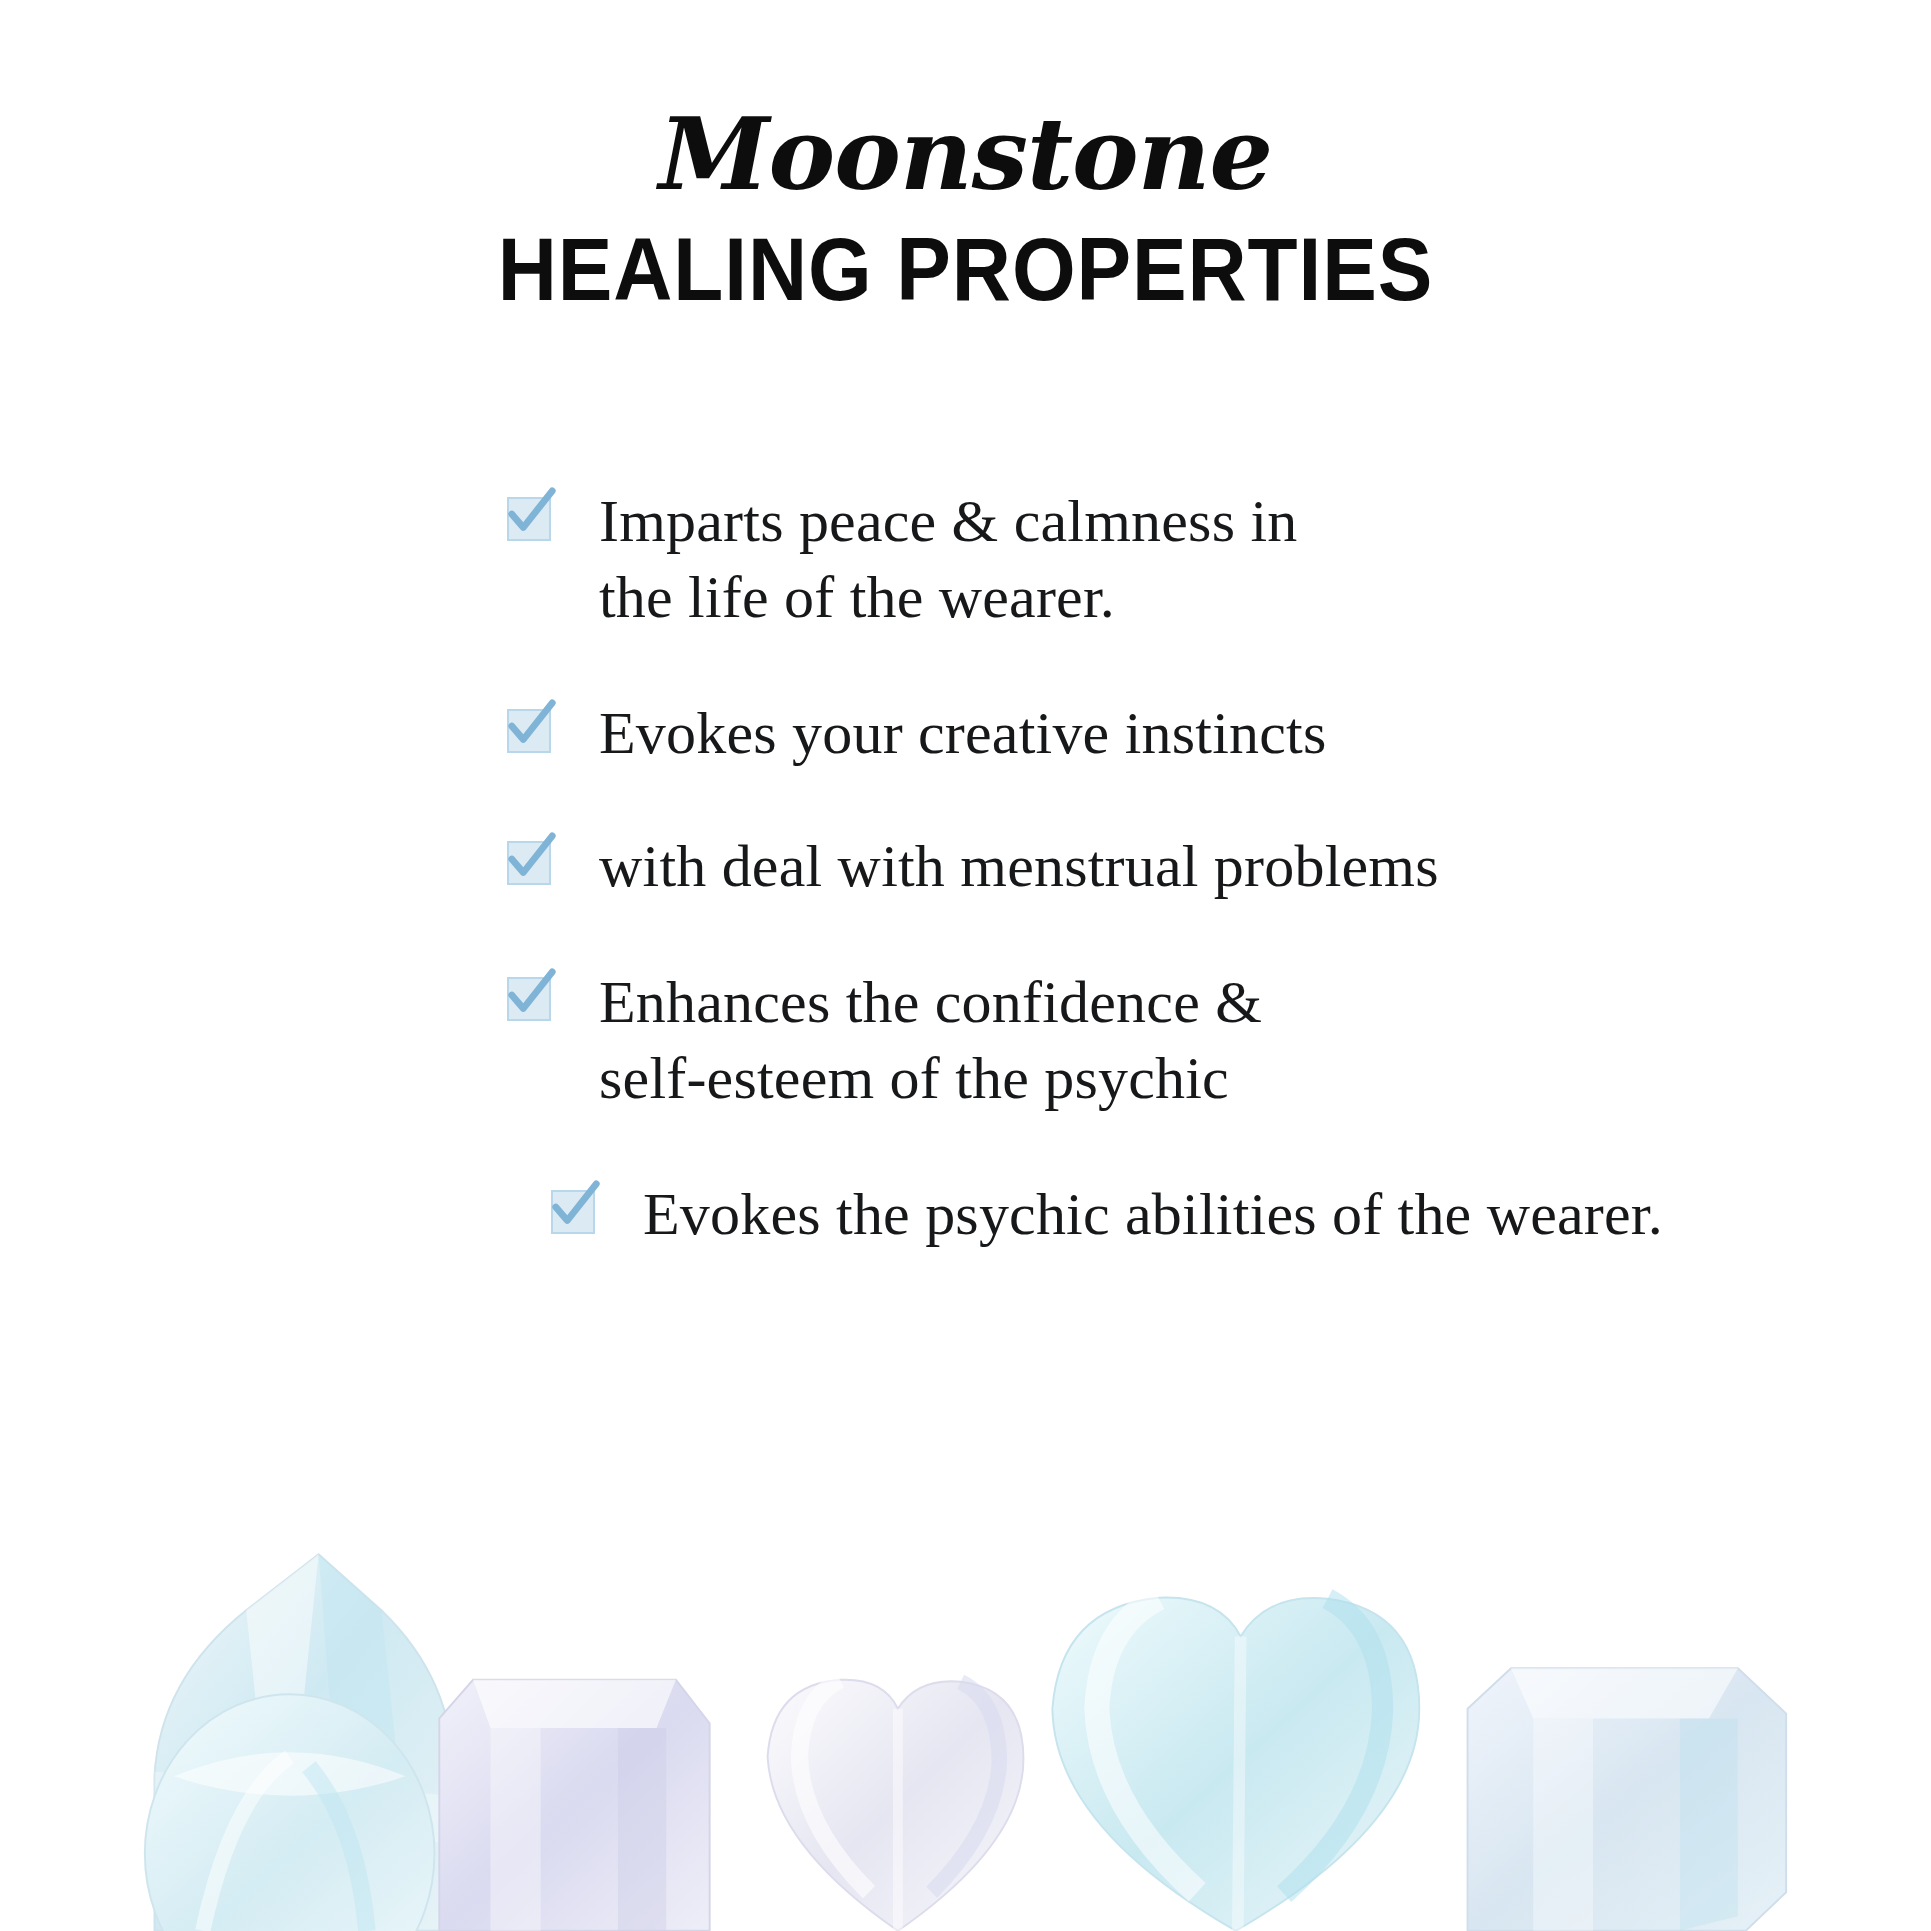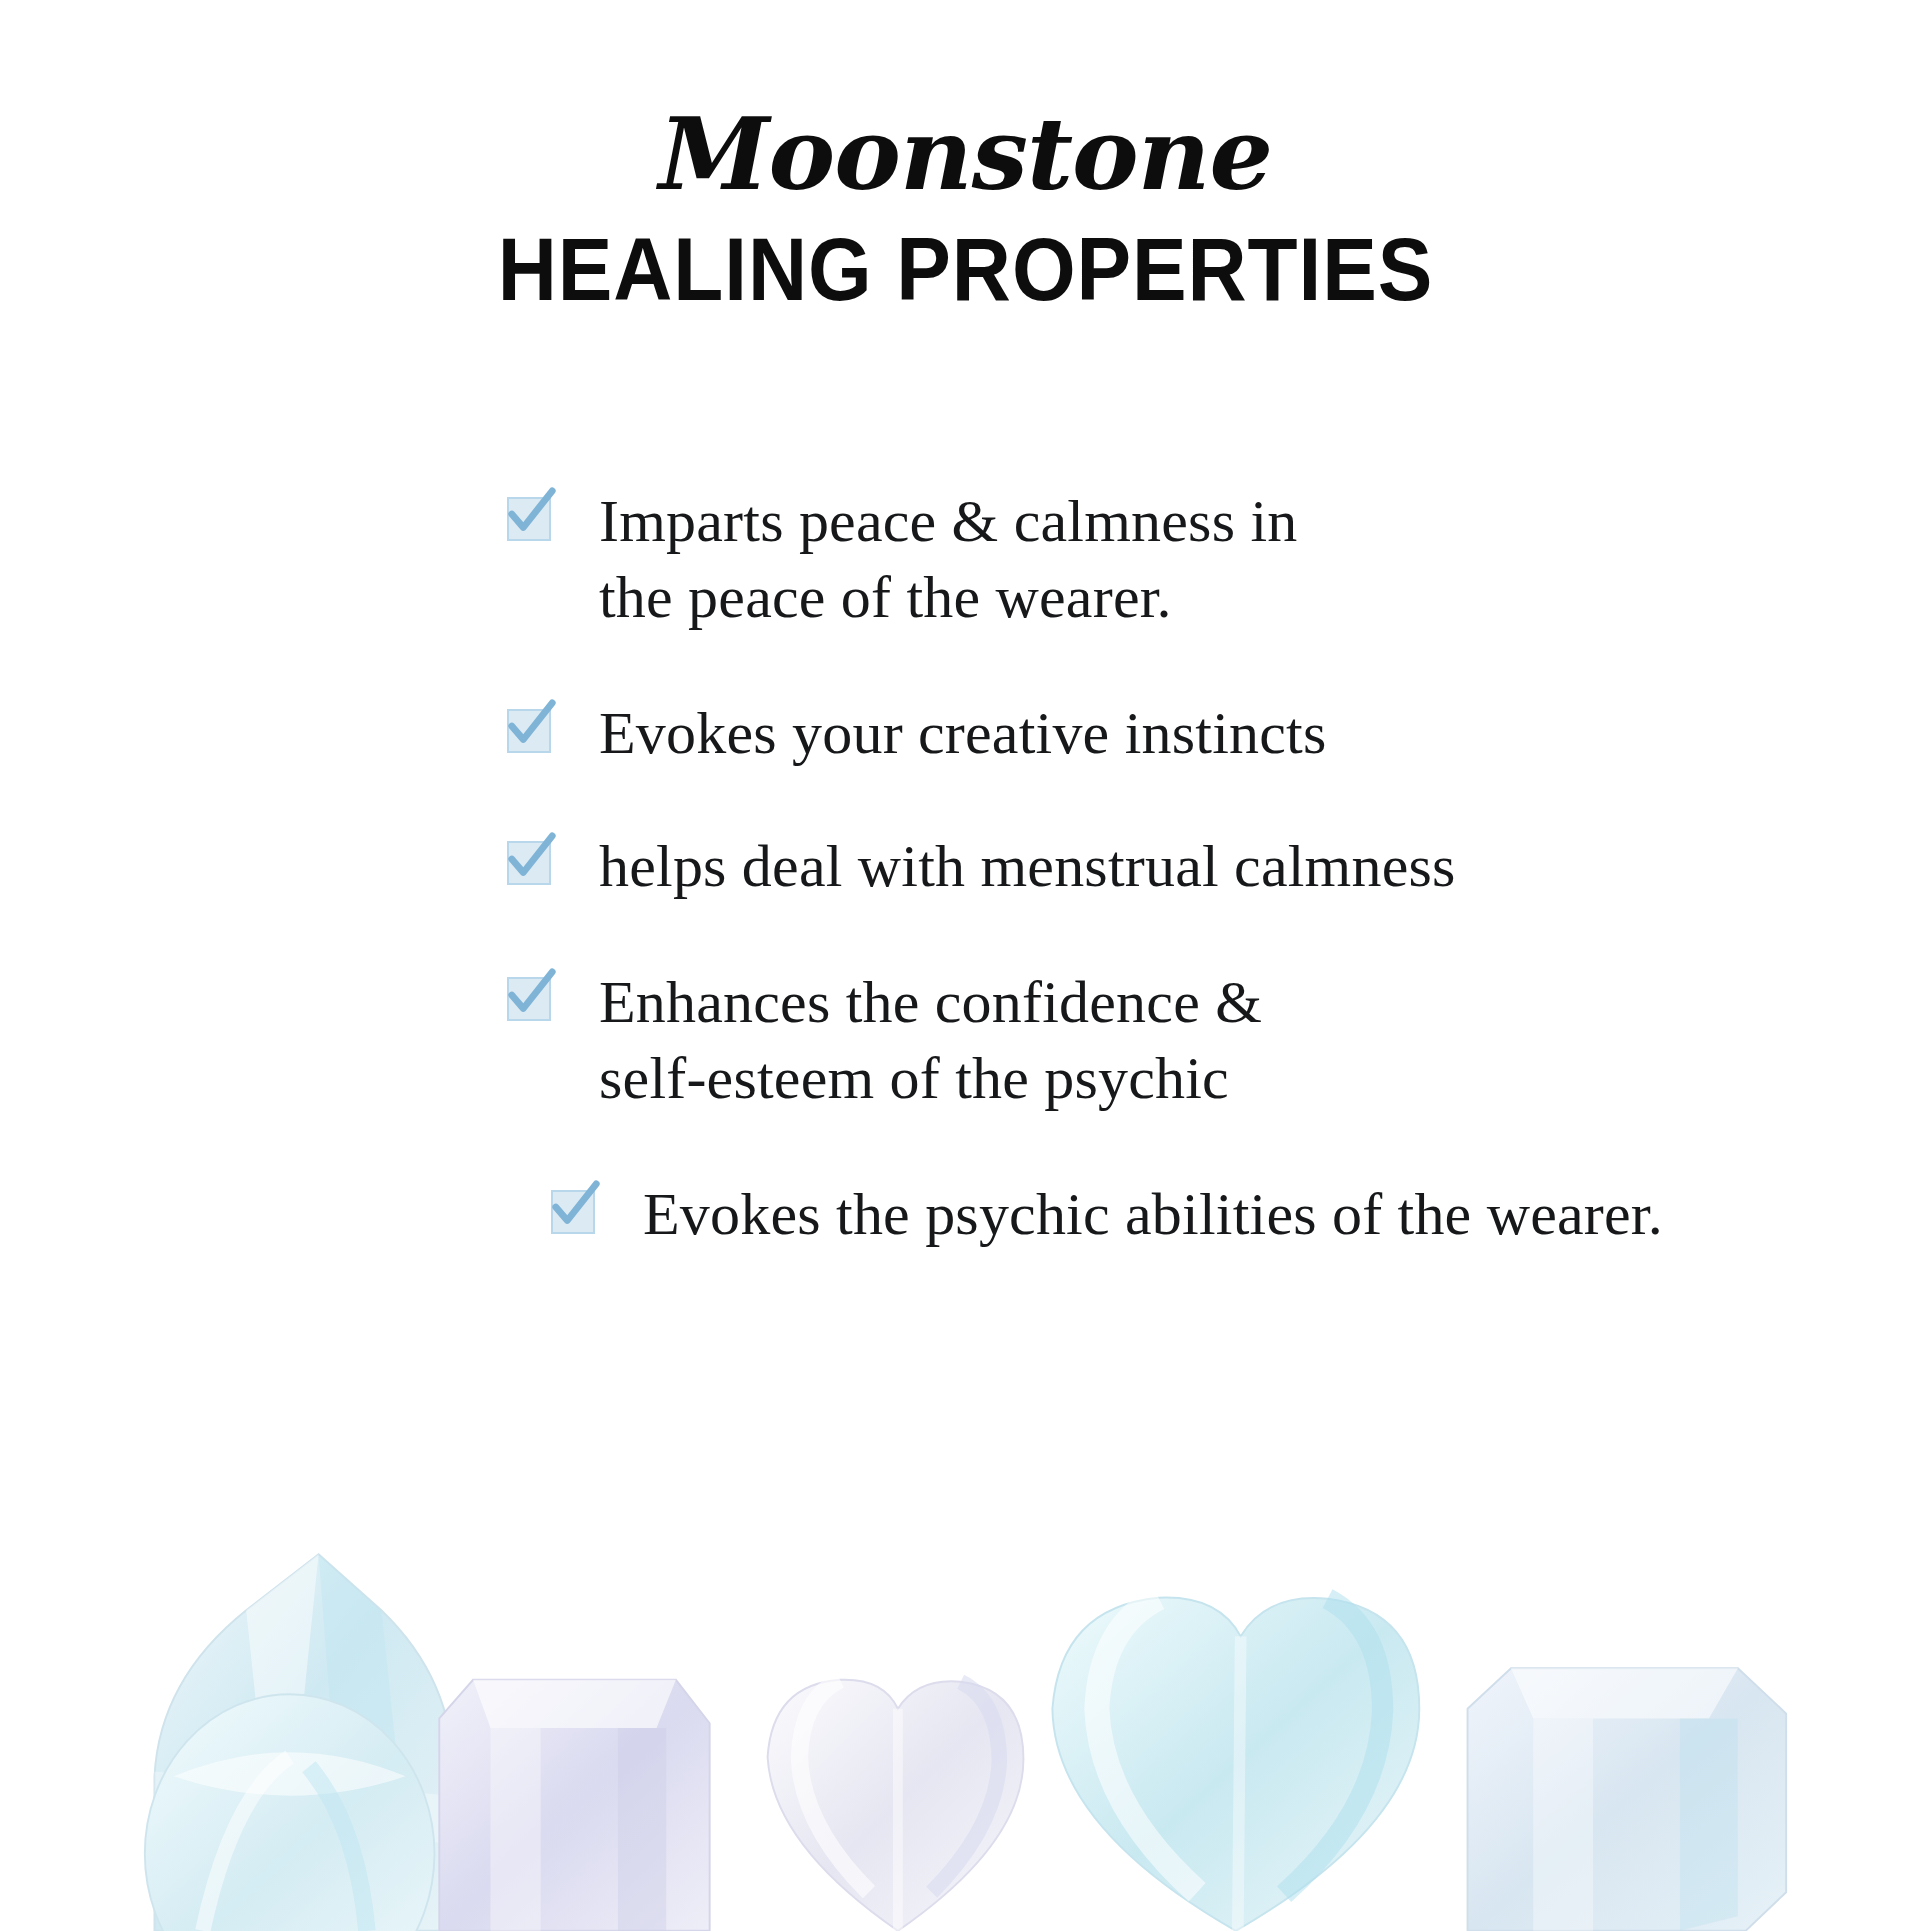--- a/index.html
+++ b/index.html
@@ -126,21 +126,21 @@
   <div class="props-list">
 
     <div class="prop-item two-line">
       <span class="checkbox">
         <svg viewBox="0 0 58 58" aria-hidden="true">
           <path d="M8 30 L20 44 L50 6" fill="none" stroke="#7fb4d6" stroke-width="7" stroke-linecap="round" stroke-linejoin="round"></path>
         </svg>
       </span>
       <span class="prop-text">
         <span class="line">Imparts peace &amp; calmness in</span>
-        <span class="line">the peace of the wearer.</span>
+        <span class="line">the life of the wearer.</span>
       </span>
     </div>
 
     <div class="prop-item one-line">
       <span class="checkbox">
         <svg viewBox="0 0 58 58" aria-hidden="true">
           <path d="M8 30 L20 44 L50 6" fill="none" stroke="#7fb4d6" stroke-width="7" stroke-linecap="round" stroke-linejoin="round"></path>
         </svg>
       </span>
       <span class="prop-text">
@@ -148,21 +148,21 @@
       </span>
     </div>
 
     <div class="prop-item two-line">
       <span class="checkbox">
         <svg viewBox="0 0 58 58" aria-hidden="true">
           <path d="M8 30 L20 44 L50 6" fill="none" stroke="#7fb4d6" stroke-width="7" stroke-linecap="round" stroke-linejoin="round"></path>
         </svg>
       </span>
       <span class="prop-text">
-        <span class="line">helps deal with menstrual calmness</span>
+        <span class="line">with deal with menstrual problems</span>
       </span>
     </div>
 
     <div class="prop-item two-line">
       <span class="checkbox">
         <svg viewBox="0 0 58 58" aria-hidden="true">
           <path d="M8 30 L20 44 L50 6" fill="none" stroke="#7fb4d6" stroke-width="7" stroke-linecap="round" stroke-linejoin="round"></path>
         </svg>
       </span>
       <span class="prop-text">

